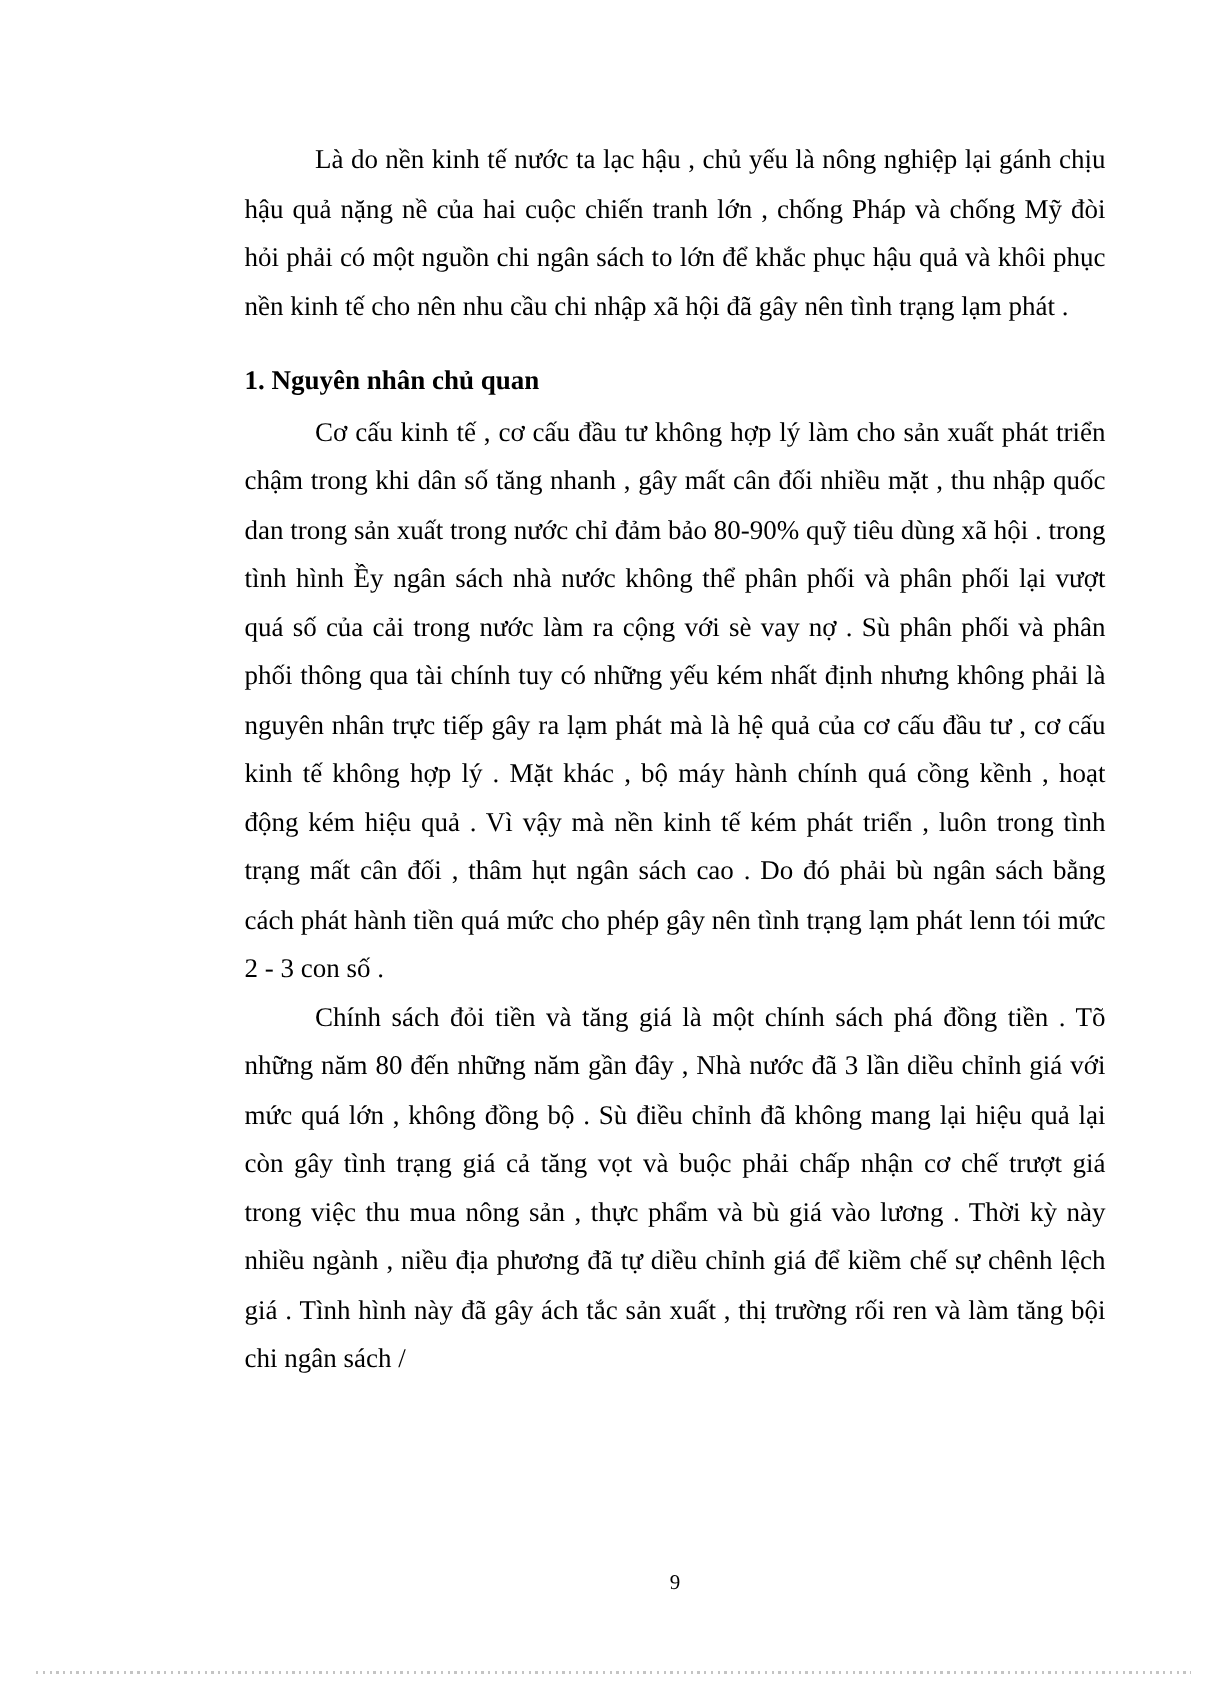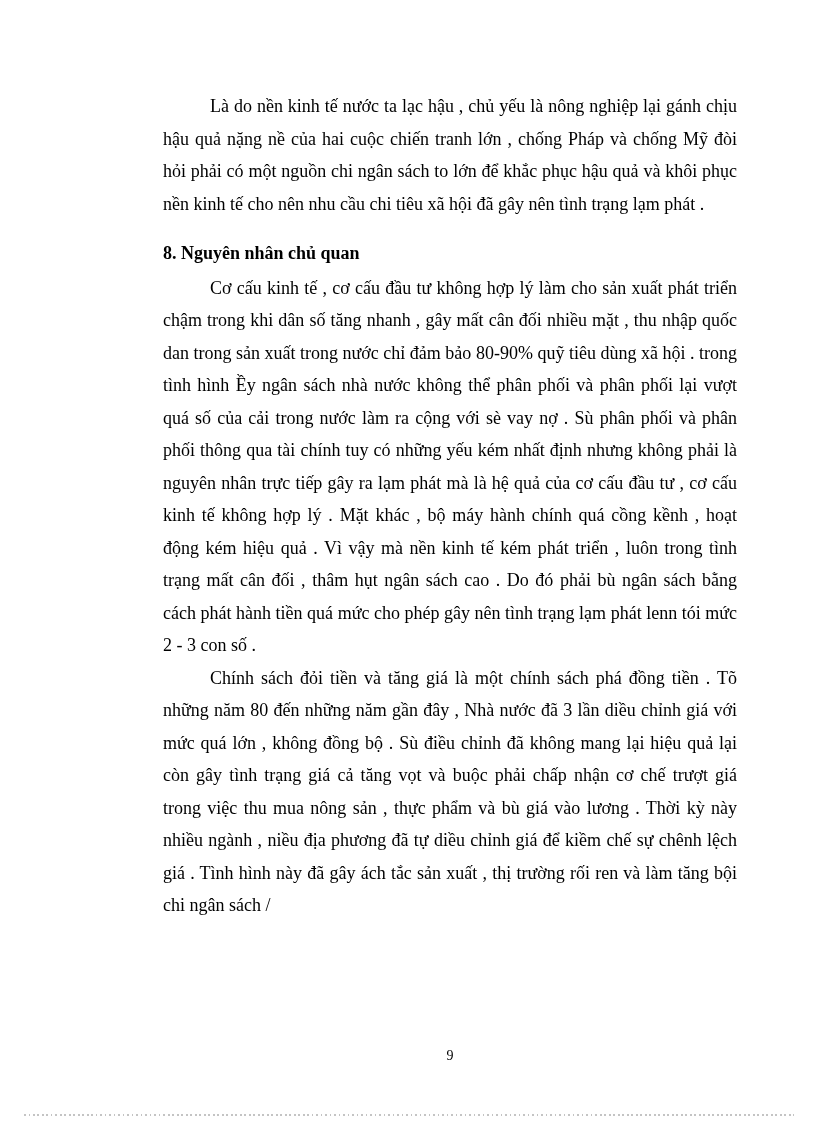--- a/index.html
+++ b/index.html
@@ -53,20 +53,20 @@
     width: 770px;
     height: 2px;
     background: repeating-linear-gradient(to right, #c4c4c4 0 1.5px, transparent 1.5px 4.5px);
   }
 </style>
 </head>
 <body>
 
 <div class="page">
   <div class="content">
-    <p class="para">Là do nền kinh tế nước ta lạc hậu , chủ yếu là nông nghiệp lại gánh chịu hậu quả nặng nề của hai cuộc chiến tranh lớn , chống Pháp và chống Mỹ đòi hỏi phải có một nguồn chi ngân sách to lớn để khắc phục hậu quả và khôi phục nền kinh tế cho nên nhu cầu chi tiêu xã hội đã gây nên tình trạng lạm phát .</p>
-    <h2 class="heading">8. Nguyên nhân chủ quan</h2>
+    <p class="para">Là do nền kinh tế nước ta lạc hậu , chủ yếu là nông nghiệp lại gánh chịu hậu quả nặng nề của hai cuộc chiến tranh lớn , chống Pháp và chống Mỹ đòi hỏi phải có một nguồn chi ngân sách to lớn để khắc phục hậu quả và khôi phục nền kinh tế cho nên nhu cầu chi nhập xã hội đã gây nên tình trạng lạm phát .</p>
+    <h2 class="heading">1. Nguyên nhân chủ quan</h2>
     <p class="para">Cơ cấu kinh tế , cơ cấu đầu tư không hợp lý làm cho sản xuất phát triển chậm trong khi dân số tăng nhanh , gây mất cân đối nhiều mặt , thu nhập quốc dan trong sản xuất trong nước chỉ đảm bảo 80-90% quỹ tiêu dùng xã hội . trong tình hình Ềy ngân sách nhà nước không thể phân phối và phân phối lại vượt quá số của cải trong nước làm ra cộng với sè vay nợ . Sù phân phối và phân phối thông qua tài chính tuy có những yếu kém nhất định nhưng không phải là nguyên nhân trực tiếp gây ra lạm phát mà là hệ quả của cơ cấu đầu tư , cơ cấu kinh tế không hợp lý . Mặt khác , bộ máy hành chính quá cồng kềnh , hoạt động kém hiệu quả . Vì vậy mà nền kinh tế kém phát triển , luôn trong tình trạng mất cân đối , thâm hụt ngân sách cao . Do đó phải bù ngân sách bằng cách phát hành tiền quá mức cho phép gây nên tình trạng lạm phát lenn tói mức 2 - 3 con số .</p>
     <p class="para">Chính sách đỏi tiền và tăng giá là một chính sách phá đồng tiền . Tõ những năm 80 đến những năm gần đây , Nhà nước đã 3 lần diều chỉnh giá với mức quá lớn , không đồng bộ . Sù điều chỉnh đã không mang lại hiệu quả lại còn gây tình trạng giá cả tăng vọt và buộc phải chấp nhận cơ chế trượt giá trong việc thu mua nông sản , thực phẩm và bù giá vào lương . Thời kỳ này nhiều ngành , niều địa phương đã tự diều chỉnh giá để kiềm chế sự chênh lệch giá . Tình hình này đã gây ách tắc sản xuất , thị trường rối ren và làm tăng bội chi ngân sách /</p>
   </div>
   <div class="page-number">9</div>
   <div class="page-break-line"></div>
 </div>
 
 </body></html>

